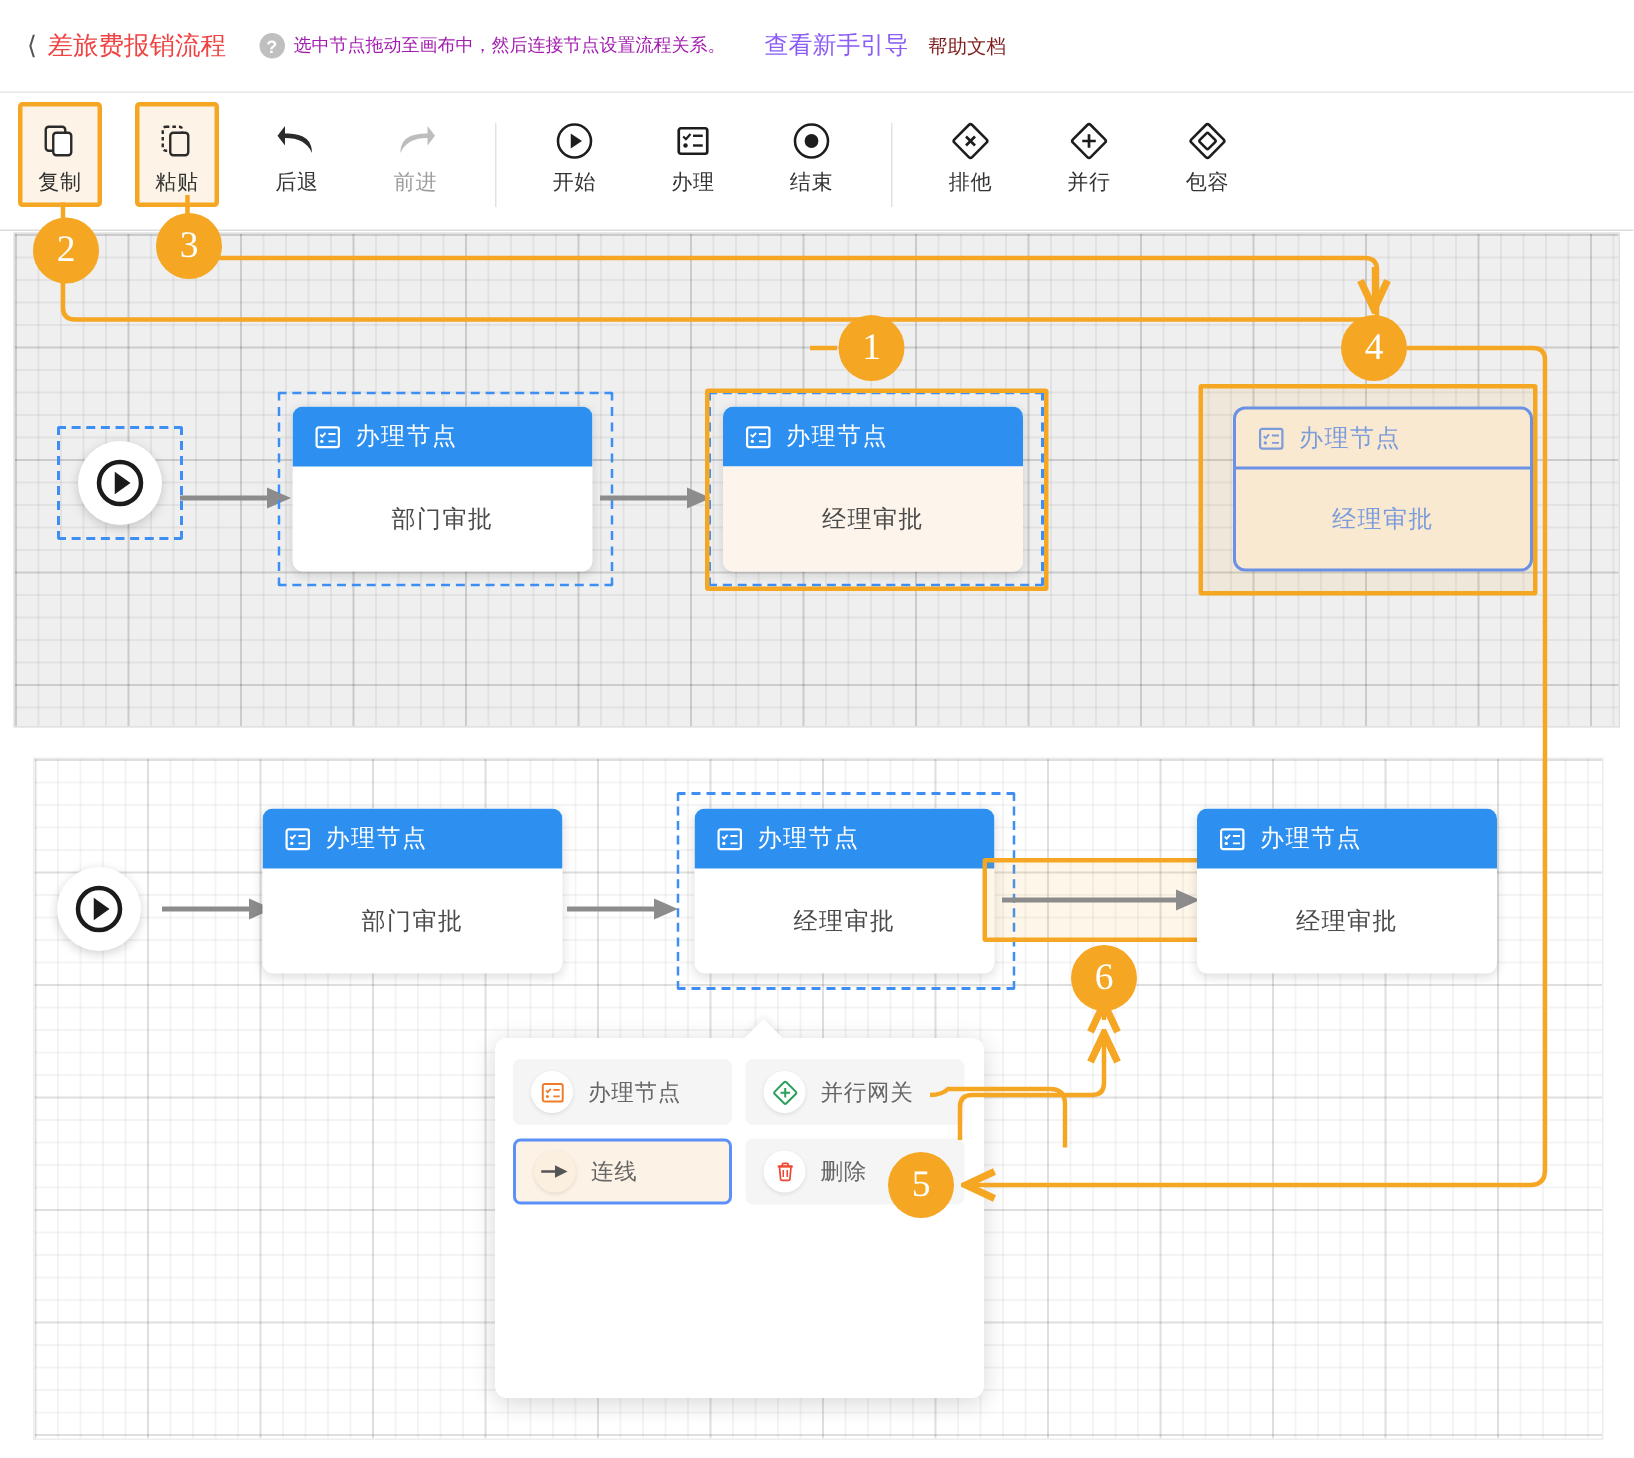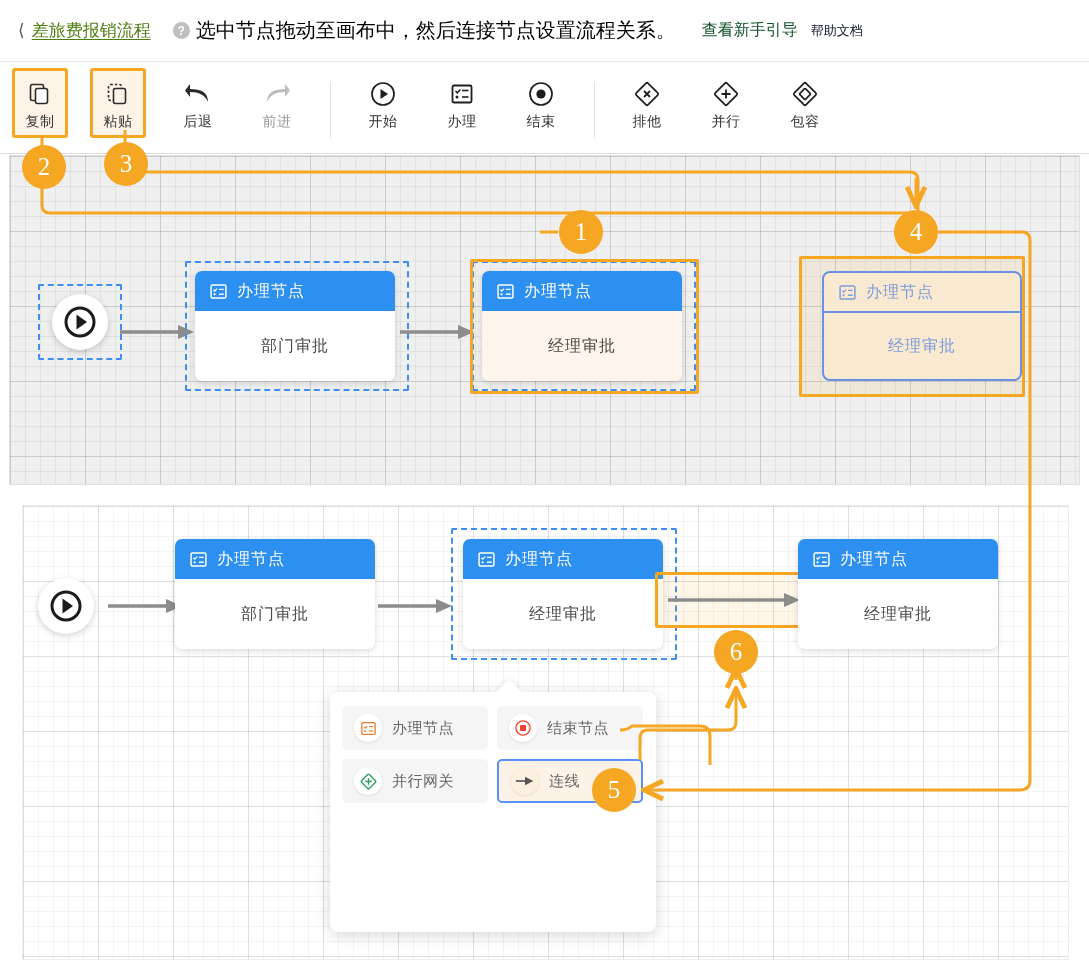--- a/index.html
+++ b/index.html
@@ -13,31 +13,31 @@
   }
 
   
   #header{
     position:absolute; left:0; top:0; width:1089px; height:62px;
     background:#fff; border-bottom:1px solid #e8e8e8;
     display:flex; align-items:center; padding-left:18px;
   }
   .back-chevron{ font-size:17px; color:#555; margin-right:7px; line-height:1; }
   .doc-title{
-    font-size:17px; color:#4d7c0f; text-decoration:underline;
+    font-size:17px; color:#ef4444; 
     text-underline-offset:3px; margin-right:22px; white-space:nowrap;
   }
   .q-icon{
     width:17px;height:17px;border-radius:50%;background:#bfbfbf;color:#fff;
     font-size:12px;display:inline-flex;align-items:center;justify-content:center;
     margin-right:6px; flex:0 0 auto; font-weight:bold;
   }
-  .hint-text{ font-size:20px; color:#000000; white-space:nowrap; }
-  .hdr-link-primary{ font-size:16px; color:#14532d; margin-left:26px; white-space:nowrap; cursor:pointer;}
-  .hdr-link-secondary{ font-size:13px; color:#0f172a; margin-left:13px; white-space:nowrap; cursor:pointer;}
+  .hint-text{ font-size:12px; color:#a21caf; white-space:nowrap; }
+  .hdr-link-primary{ font-size:16px; color:#8b5cf6; margin-left:26px; white-space:nowrap; cursor:pointer;}
+  .hdr-link-secondary{ font-size:13px; color:#7f1d1d; margin-left:13px; white-space:nowrap; cursor:pointer;}
 
   
   #toolbar{
     position:absolute; left:0; top:62px; width:1089px; height:92px;
     background:#fff; border-bottom:1px solid #dcdcdc;
     display:flex; align-items:flex-start; padding-left:12px; padding-top:6px;
   }
   .tb-item{
     width:60px; display:flex; flex-direction:column; align-items:center;
     justify-content:flex-start; padding-top:9px; padding-bottom:4px;
@@ -454,29 +454,20 @@
           <rect x="2.4" y="3.4" width="17.2" height="15.2" rx="1.6" fill="none" stroke="#F07C29" stroke-width="1.7"></rect>
           <path d="M5.2 9 l1.5 1.5 l2.6 -2.9" fill="none" stroke="#F07C29" stroke-width="1.5"></path>
           <line x1="11.5" y1="8.5" x2="17" y2="8.5" stroke="#F07C29" stroke-width="1.5"></line>
           <circle cx="6.4" cy="14.2" r="1.3" fill="#F07C29"></circle>
           <line x1="11.5" y1="14.2" x2="17" y2="14.2" stroke="#F07C29" stroke-width="1.5"></line>
         </svg>
       </span>
       <span class="ctx-label">办理节点</span>
     </div>
 
-    <div class="ctx-item">
-      <span class="ctx-ico">
-        <svg width="18" height="18" viewBox="0 0 24 24">
-          <circle cx="12" cy="12" r="9.5" fill="none" stroke="#F2452F" stroke-width="1.8"></circle>
-          <rect x="8" y="8" width="8" height="8" rx="1.2" fill="#F2452F"></rect>
-        </svg>
-      </span>
-      <span class="ctx-label">结束节点</span>
-    </div>
 
 
     <div class="ctx-item">
       <span class="ctx-ico">
         <svg width="19" height="19" viewBox="0 0 24 24">
           <rect x="12" y="2.2" width="13.9" height="13.9" rx="1.4" transform="rotate(45 12 2.2)" fill="none" stroke="#2BA05A" stroke-width="1.7"></rect>
           <path d="M12 8 L12 16 M8 12 L16 12" stroke="#2BA05A" stroke-width="1.7"></path>
         </svg>
       </span>
       <span class="ctx-label">并行网关</span>
@@ -486,20 +477,31 @@
     <div class="ctx-item active">
       <span class="ctx-ico" style="background:#FBEFE0;">
         <svg width="20" height="14" viewBox="0 0 24 14">
           <line x1="1" y1="7" x2="13" y2="7" stroke="#555" stroke-width="2"></line>
           <path d="M12 2 L22 7 L12 12 Z" fill="#555"></path>
         </svg>
       </span>
       <span class="ctx-label">连线</span>
     </div>
 
+    <div class="ctx-item">
+      <span class="ctx-ico">
+        <svg width="17" height="17" viewBox="0 0 22 22">
+          <path d="M4.5 6 h13" stroke="#F2452F" stroke-width="1.6"></path>
+          <path d="M8.5 6 v-1.6 a1 1 0 0 1 1 -1 h3 a1 1 0 0 1 1 1 V6" fill="none" stroke="#F2452F" stroke-width="1.5"></path>
+          <path d="M6 6 l1 11 a1.2 1.2 0 0 0 1.2 1.1 h5.6 a1.2 1.2 0 0 0 1.2 -1.1 l1 -11 Z" fill="none" stroke="#F2452F" stroke-width="1.5"></path>
+          <path d="M9.3 9 v6 M12.7 9 v6" stroke="#F2452F" stroke-width="1.3"></path>
+        </svg>
+      </span>
+      <span class="ctx-label">删除</span>
+    </div>
 
   </div>
 </div>
 
 <svg id="annoSvg">
   <defs>
     <marker id="aTip" markerWidth="8" markerHeight="8" refX="6.6" refY="4" orient="auto">
       <path d="M0.6,1 L7,4 L0.6,7" fill="none" stroke="#F5A623" stroke-width="1.6"></path>
     </marker>
   </defs>

